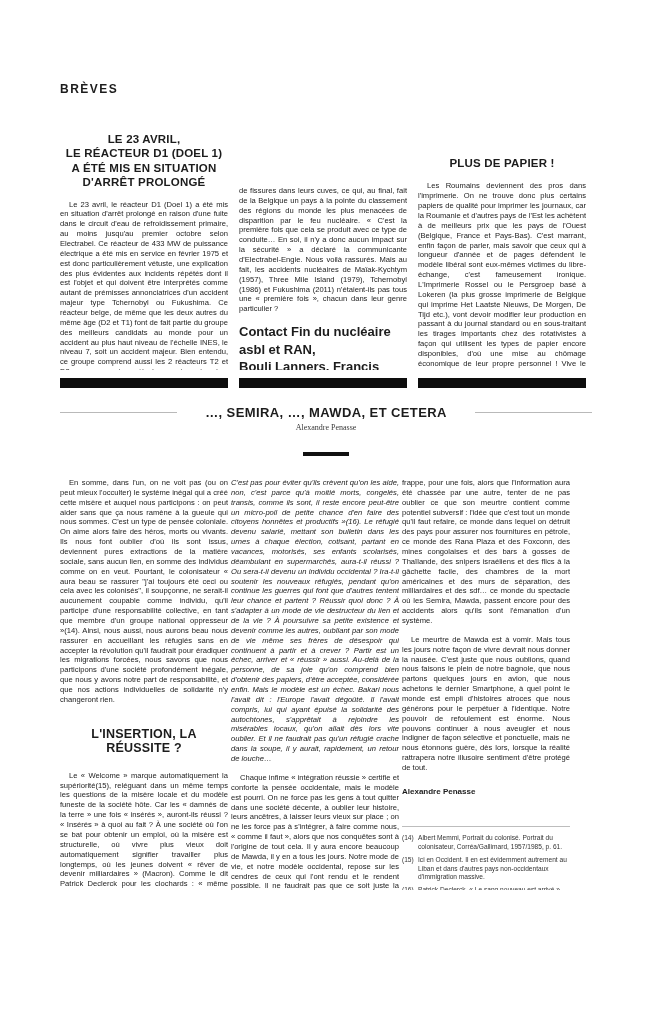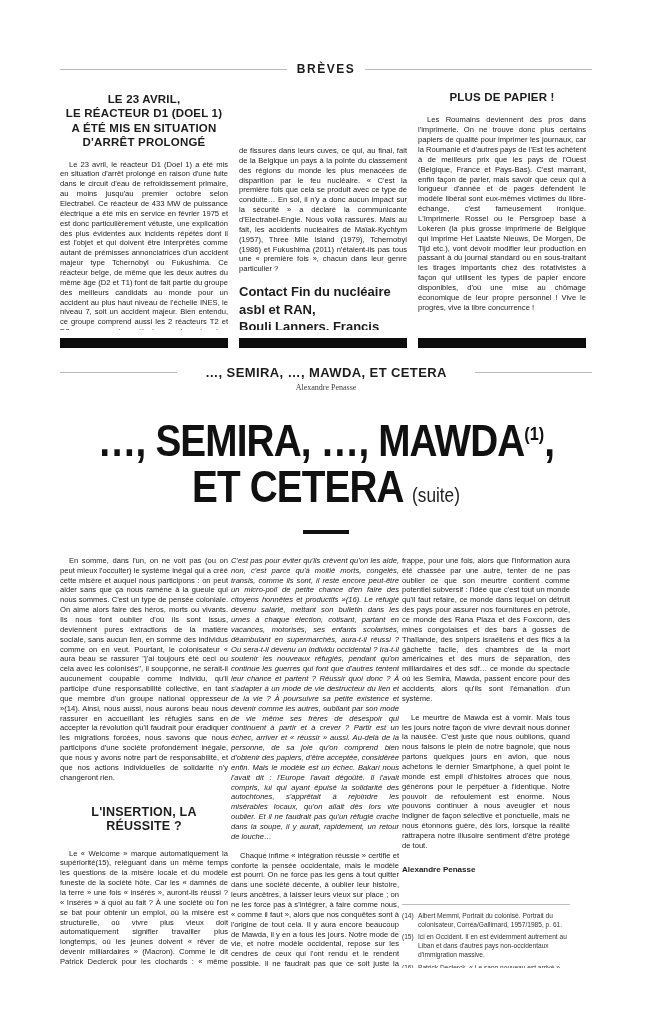--- a/index.html
+++ b/index.html
@@ -3,30 +3,30 @@
 <meta charset="utf-8">
 <style>
   * { margin:0; padding:0; box-sizing:border-box; }
   html,body { background:#e8e8e8; }
   .page {
     width:652px; height:1024px; margin:0 auto; background:#ffffff;
     font-family:"Liberation Sans", sans-serif; color:#1c1c1c;
     position:relative; overflow:hidden; padding:62px 60px 0 60px;
   }
   
-  .rule-band { display:flex; align-items:center; gap:10px; }
+  .rule-band { display:flex; gap:20px;flex-direction:column; }
   .rule-band .rule { flex:1; height:1px; background:#b9b9b9; }
   .band-label { font-weight:bold; font-size:12px; letter-spacing:1.5px; white-space:nowrap; }
   
   .briefs { display:flex; gap:11px; margin-top:14px; height:240px; }
   .briefs .col { width:168px; display:flex; flex-direction:column; overflow:hidden; }
   .brief-title { font-weight:bold; font-size:11.5px; line-height:1.25; text-align:center;
     white-space:pre-line; letter-spacing:0.2px; }
   .col-left .brief-title { margin-top:2px; }
-  .col-right .brief-title { }
+  .col-right .brief-title { margin-top:26px; }
   .body-txt { font-size:7.6px; line-height:1.3; text-align:justify; color:#222; hyphens:auto; }
   .col-left .body-txt { margin-top:10px; }
   .col-mid .body-txt { margin-top:56px; }
   .col-right .body-txt { margin-top:11px; }
   .indent { text-indent:9px; }
   .contact { font-size:13px; line-height:1.35; font-weight:bold; white-space:pre-line; margin-top:9px; }
   .bars-row { display:flex; gap:11px; margin-top:8px; }
   .bars-row .bar { width:168px; height:10px; background:#0d0d0d; }
   
   .kicker-wrap { margin-top:17px; }
@@ -101,24 +101,20 @@
 
   <div class="kicker-wrap">
     <div class="kicker-band">
       <div class="rule"></div>
       <div class="kicker">…, SEMIRA, …, MAWDA, ET CETERA</div>
       <div class="rule"></div>
     </div>
     <div class="kicker-author">Alexandre Penasse</div>
   </div>
 
-  <h1 class="headline">
-    <span class="hl-line"><span>…, SEMIRA, …, MAWDA</span><sup>(1)</sup><span>,</span></span>
-    <span class="hl-line"><span>ET CETERA </span><span class="suite">(suite)</span></span>
-  </h1>
   <div class="headline-dash"></div>
 
   <div class="article">
     <div class="col">
       <p class="body-txt indent">En somme, dans l'un, on ne voit pas (ou on peut mieux l'occulter) le système inégal qui a créé cette misère et auquel nous participons : on peut aider sans que ça nous ramène à la gueule qui nous sommes. C'est un type de pensée coloniale. On aime alors faire des héros, morts ou vivants. Ils nous font oublier d'où ils sont issus, deviennent pures extractions de la matière sociale, sans aucun lien, en somme des individus comme on en veut. Pourtant, le colonisateur « aura beau se rassurer "j'ai toujours été ceci ou cela avec les colonisés", il soupçonne, ne serait-il aucunement coupable comme individu, qu'il participe d'une responsabilité collective, en tant que membre d'un groupe national oppresseur »(14). Ainsi, nous aussi, nous aurons beau nous rassurer en accueillant les réfugiés sans en accepter la révolution qu'il faudrait pour éradiquer les migrations forcées, nous savons que nous participons d'une société profondément inégale, que nous y avons notre part de responsabilité, et que nos actions individuelles de solidarité n'y changeront rien.</p>
       <h2 class="subhead">L'INSERTION, LA RÉUSSITE ?</h2>
       <p class="body-txt indent">Le « Welcome » marque automatiquement la supériorité(15), reléguant dans un même temps les questions de la misère locale et du modèle funeste de la société hôte. Car les « damnés de la terre » une fois « insérés », auront-ils réussi ? « Insérés » à quoi au fait ? À une société où l'on se bat pour obtenir un emploi, où la misère est structurelle, où vivre plus vieux doit automatiquement signifier travailler plus longtemps, où les jeunes doivent « rêver de devenir milliardaires » (Macron). Comme le dit Patrick Declerck pour les clochards : « même jusqu'au seuil de la mort et de l'hypothermie, on va encore les faire suer d'espoir, de notre espoir, les pauvres.</p>
     </div>
     <div class="col">
       <p class="body-txt ital">C'est pas pour éviter qu'ils crèvent qu'on les aide, non, c'est parce qu'à moitié morts, congelés, transis, comme ils sont, il reste encore peut-être un micro-poil de petite chance d'en faire des citoyens honnêtes et productifs »(16). Le réfugié devenu salarié, mettant son bulletin dans les urnes à chaque élection, cotisant, partant en vacances, motorisés, ses enfants scolarisés, déambulant en supermarchés, aura-t-il réussi ? Ou sera-t-il devenu un individu occidental ? Ira-t-il soutenir les nouveaux réfugiés, pendant qu'on continue les guerres qui font que d'autres tentent leur chance et partent ? Réussir quoi donc ? À s'adapter à un mode de vie destructeur du lien et de la vie ? À poursuivre sa petite existence et devenir comme les autres, oubliant par son mode de vie même ses frères de désespoir qui continuent à partir et à crever ? Partir est un échec, arriver et « réussir » aussi. Au-delà de la personne, de sa joie qu'on comprend bien d'obtenir des papiers, d'être acceptée, considérée enfin. Mais le modèle est un échec. Bakari nous l'avait dit : l'Europe l'avait dégoûté. Il l'avait compris, lui qui ayant épuisé la solidarité des autochtones, s'apprêtait à rejoindre les misérables locaux, qu'on allait dès lors vite oublier. Et il ne faudrait pas qu'un réfugié crache dans la soupe, il y aurait, rapidement, un retour de louche…</p>

